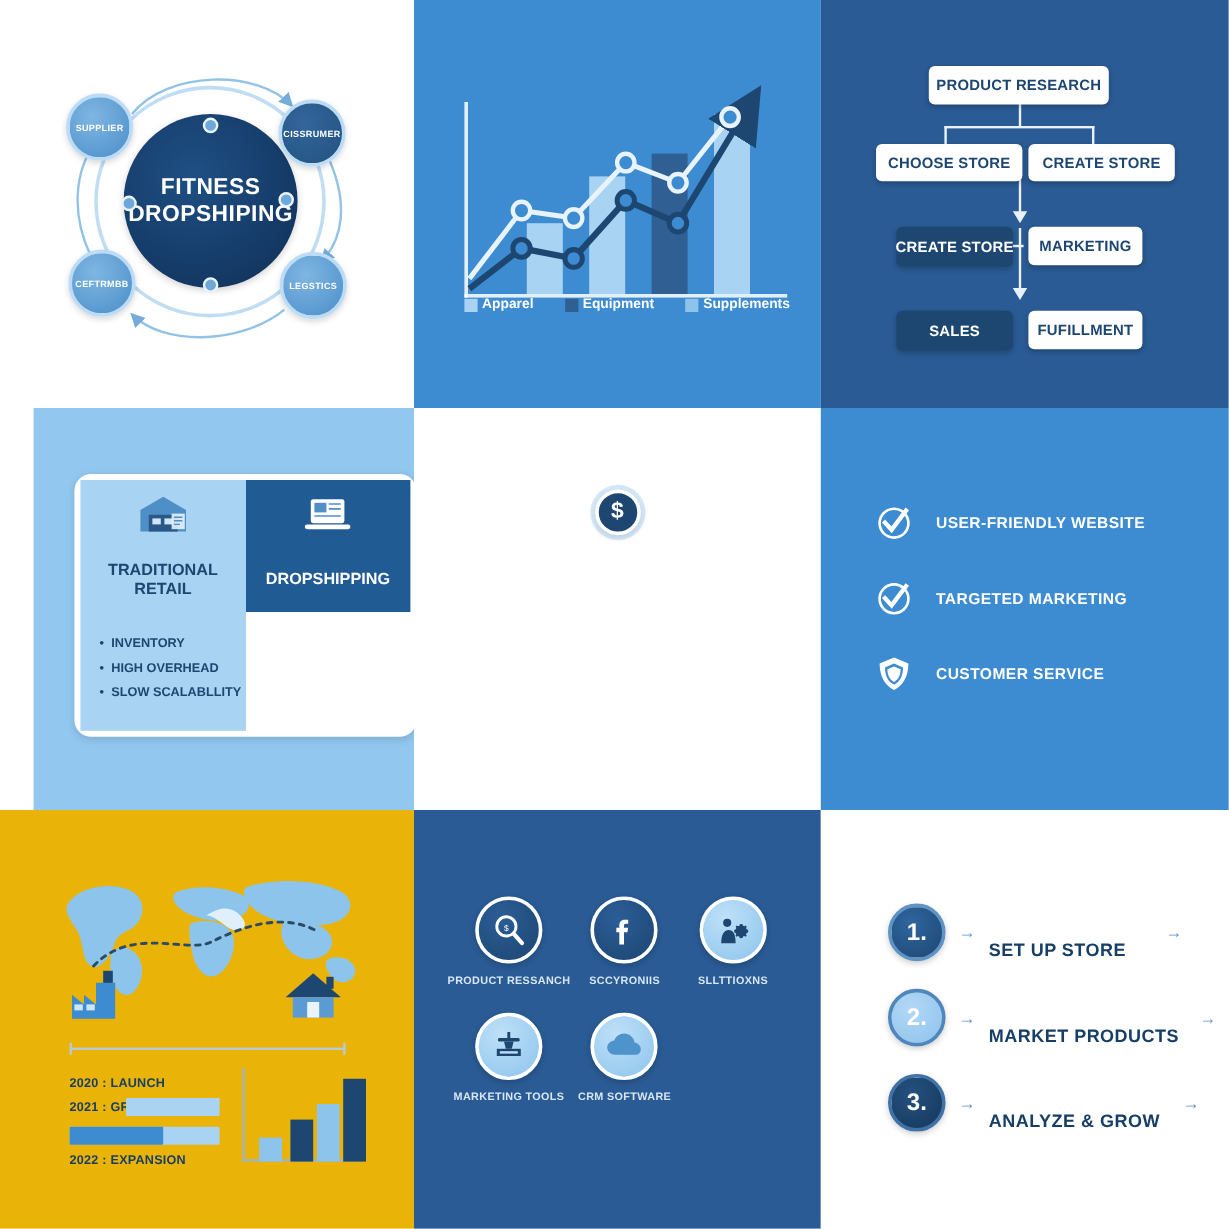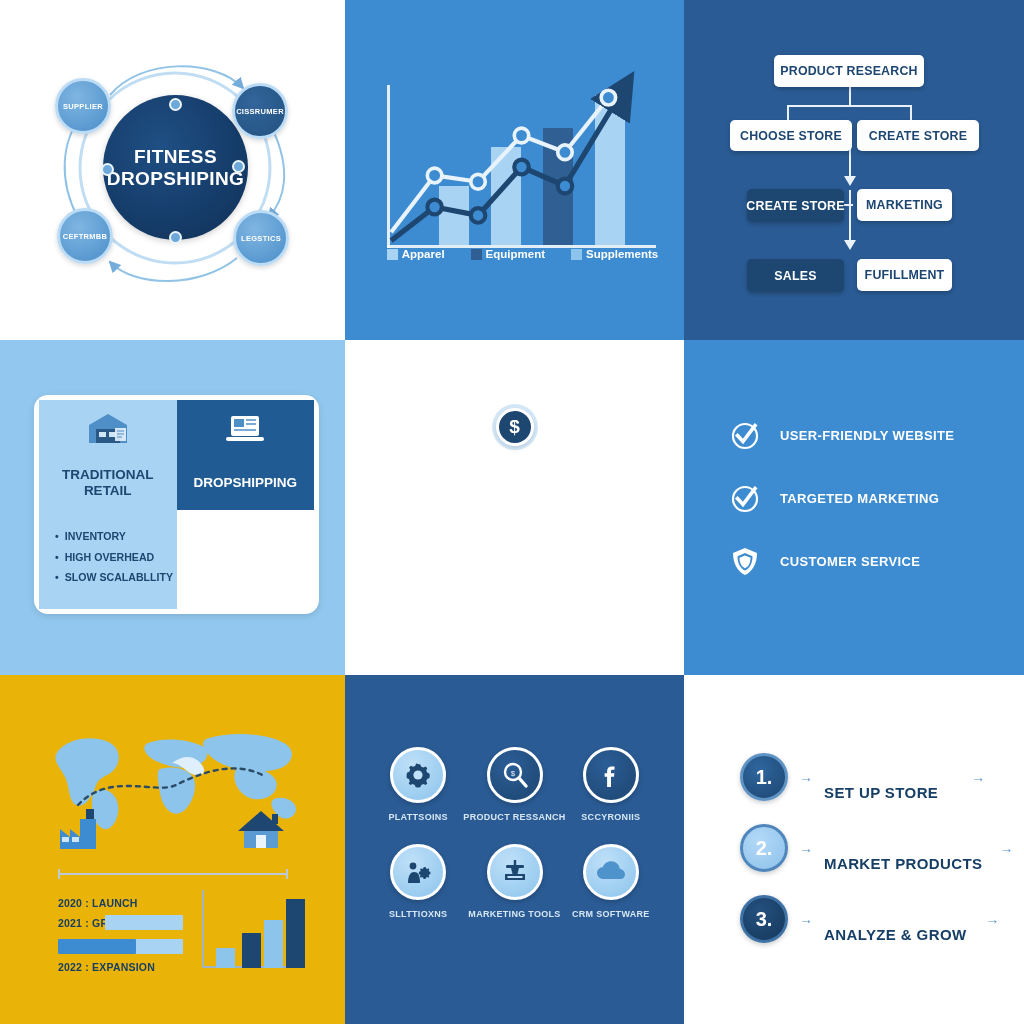--- a/index.html
+++ b/index.html
@@ -69,21 +69,21 @@
   .fc-box {
     position: absolute; display: flex; align-items: center; justify-content: center;
     font-weight: 700; font-size: 12.4px; letter-spacing: .2px;
     border-radius: 5px; box-shadow: 0 2px 4px rgba(0,0,0,.22); white-space: nowrap;
   }
   .fc-light { background: #ffffff; color: #1d4671; }
   .fc-dark  { background: #1d4671; color: #ffffff; }
   .fc-line  { position: absolute; background: #e9f2fa; }
 
   
-  #p4 { background: #92c8ef; }
+  #p4 { background: #92c8ef; margin-left: 28px; }
   .cmp {
     position: absolute; left: 34px; top: 55px; width: 285px; height: 219px;
     background: #ffffff; border-radius: 14px; padding: 5px;
     box-shadow: 0 2px 7px rgba(0,0,0,.13);
     display: grid; grid-template-columns: 1fr 1fr; grid-template-rows: 55px 55px 1fr;
     overflow: hidden;
   }
   .cmp > div { display: flex; align-items: center; justify-content: center; }
   .cmp-l { background: #a9d3f2; color: #1d4671; }
   .cmp-d { background: #215b94; color: #ffffff; }
@@ -399,29 +399,20 @@
       <div class="minibar" style="left:14px; height:26%; background:#8cc4ec;"></div>
       <div class="minibar" style="left:40px; height:45%; background:#1d4671;"></div>
       <div class="minibar" style="left:62px; height:62%; background:#8cc4ec;"></div>
       <div class="minibar" style="left:84px; height:88%; background:#1d4671;"></div>
     </div>
   </div>
 
   <div class="panel" id="p8">
     <div class="tools">
       <div class="tool">
-        <span class="tool-circle tc-light">
-          <svg width="30" height="30" viewBox="0 0 30 30">
-            <path fill="#1d4671" d="M15,4 l2.3,.4 .9,2.3 2.3,.9 2.1-1.1 1.7,1.7-1.1,2.1 .9,2.3 2.3,.9 .4,2.3-.4,2.3-2.3,.9-.9,2.3 1.1,2.1-1.7,1.7-2.1-1.1-2.3,.9-.9,2.3-2.3,.4-2.3-.4-.9-2.3-2.3-.9-2.1,1.1-1.7-1.7 1.1-2.1-.9-2.3-2.3-.9L3.6,15l.4-2.3 2.3-.9 .9-2.3-1.1-2.1 1.7-1.7 2.1,1.1 2.3-.9 .9-2.3z"></path>
-            <circle cx="15" cy="15" r="4.6" fill="#bfe0f8"></circle>
-          </svg>
-        </span>
-        <span class="tool-label">PLATTSOINS</span>
-      </div>
-      <div class="tool">
         <span class="tool-circle tc-dark">
           <svg width="30" height="30" viewBox="0 0 30 30">
             <circle cx="13" cy="12" r="8" fill="none" stroke="#ffffff" stroke-width="2.4"></circle>
             <path d="M19,18 L26,26" stroke="#ffffff" stroke-width="3.4" stroke-linecap="round"></path>
             <text x="13" y="15.5" font-size="7" fill="#ffffff" text-anchor="middle" font-family="Liberation Sans, sans-serif">$</text>
           </svg>
         </span>
         <span class="tool-label">PRODUCT RESSANCH</span>
       </div>
       <div class="tool">

